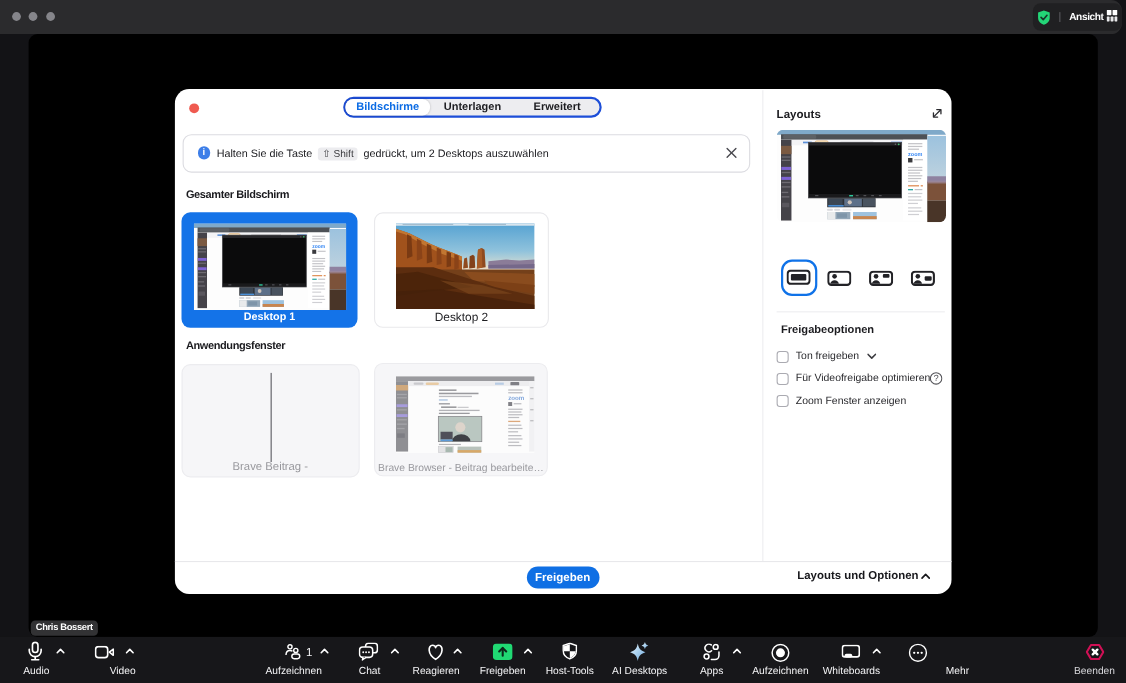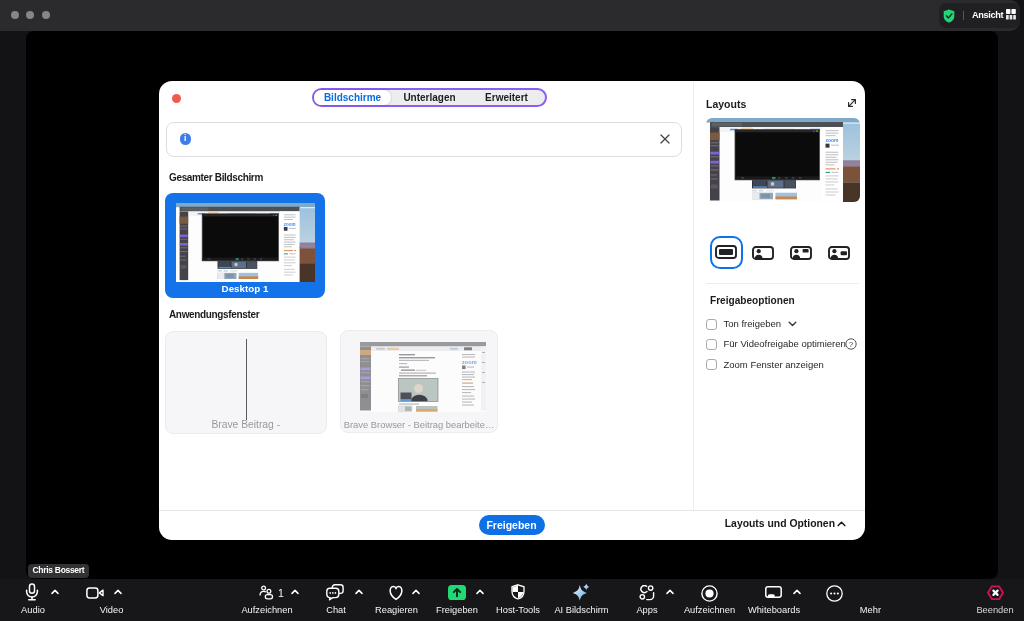--- a/index.html
+++ b/index.html
@@ -18,21 +18,21 @@
   
   #screen{position:absolute;left:26px;top:31px;width:972px;height:548px;background:#000;border-radius:8px;}
   
   #nametag{position:absolute;left:28px;top:564px;height:13.5px;background:#323234;border-radius:4px;
     color:#fff;font-size:8.5px;font-weight:700;line-height:13.5px;padding:0 4.5px;letter-spacing:-0.3px;}
   
   #dialog{position:absolute;left:159px;top:81px;width:706px;height:459px;background:#fff;border-radius:13px;}
   #reddot{position:absolute;left:171.5px;top:94px;width:9px;height:9px;border-radius:50%;background:#ef5a50;}
   
   #tabs{position:absolute;left:312px;top:88px;width:235px;height:19px;background:#ededf0;
-    border:2px solid #8b5cf6;border-radius:10px;display:flex;align-items:stretch;}
+    border:2px solid #1d4ed8;border-radius:10px;display:flex;align-items:stretch;}
   #tabs span{flex:1;text-align:center;font-size:10px;font-weight:700;color:#1d1d21;line-height:15px;}
   #tabs .sel{background:#fff;border-radius:7px;color:#0c6ce4;box-shadow:0 0 2px rgba(0,0,0,.25);}
   
   #banner{position:absolute;left:166px;top:121.5px;width:516px;height:35px;border:1px solid #dcdce1;border-radius:8px;background:#fff;}
   #binfo{position:absolute;left:179.5px;top:133px;width:11.5px;height:11.5px;border-radius:50%;background:#3d7ee8;
     color:#fff;font-size:8.5px;font-weight:700;text-align:center;line-height:11.5px;}
   #btext{position:absolute;left:197px;top:133.5px;font-size:9.8px;color:#202024;white-space:nowrap;}
   .kbd{background:#ececef;border-radius:3px;padding:1px 3.5px;font-size:9.2px;color:#3c3c40;}
   
   .seclabel{position:absolute;left:169px;font-size:10px;font-weight:700;color:#1b1b1f;letter-spacing:-0.35px;}
@@ -279,26 +279,33 @@
 
   <div id="dialog"></div>
   <div id="reddot"></div>
   <div id="tabs">
       <span class="sel">Bildschirme</span>
       <span>Unterlagen</span>
       <span>Erweitert</span>
     </div>
   <div id="banner"></div>
   <div id="binfo">i</div>
+  <div id="btext">Halten Sie die Taste&nbsp; <span class="kbd">⇧ Shift</span> &nbsp;gedrückt, um 2 Desktops auszuwählen</div>
   <div class="seclabel" style="top:171.5px;">Gesamter Bildschirm</div>
   <div id="d1">
       <div class="shotwrap"><svg width="139" height="79" viewBox="0 0 154 84" preserveAspectRatio="none">
           <use href="#shot"></use>
         </svg></div>
       <div class="lbl">Desktop 1</div>
+    </div>
+  <div id="d2">
+      <svg style="position:absolute;left:19px;top:9.5px;" width="126" height="78">
+        <use href="#photo"></use>
+      </svg>
+      <div class="lbl">Desktop 2</div>
     </div>
   <div class="seclabel" style="top:308.5px;">Anwendungsfenster</div>
   <div class="appcard" id="app1" style="left:164.5px;top:330.5px;width:162.5px;height:103.5px;">
       <div style="position:absolute;left:80px;top:7px;width:1.5px;height:81px;background:#5a5a60;"></div>
     </div>
   <div class="appcard" id="app2" style="left:340px;top:330px;width:158px;height:103px;">
       <svg style="position:absolute;left:19px;top:10.5px;" width="126" height="70">
         <use href="#shot2"></use>
       </svg>
     </div>
@@ -468,19 +475,19 @@
         <path d="M10.6 5.65 L6.4 9.85"></path>
       </g>
   </svg>
   <div class="tlabel" style="left:3px;width:60px;">Audio</div>
   <div class="tlabel" style="left:81px;width:61px;">Video</div>
   <div class="tlabel" style="left:237px;width:60px;">Aufzeichnen</div>
   <div class="tlabel" style="left:306px;width:60px;">Chat</div>
   <div class="tlabel" style="left:366px;width:61px;">Reagieren</div>
   <div class="tlabel" style="left:427px;width:60px;">Freigeben</div>
   <div class="tlabel" style="left:488px;width:60px;">Host-Tools</div>
-  <div class="tlabel" style="left:546px;width:71px;">AI Bildschirm</div>
+  <div class="tlabel" style="left:546px;width:71px;">AI Desktops</div>
   <div class="tlabel" style="left:617px;width:60px;">Apps</div>
   <div class="tlabel" style="left:674px;width:71px;">Aufzeichnen</div>
   <div class="tlabel" style="left:739px;width:70px;">Whiteboards</div>
   <div class="tlabel" style="left:821px;width:60px;text-align:right;">Mehr</div>
   <div class="tlabel" style="left:965px;width:60px;color:#d6d6da;">Beenden</div>
 </div>
 
 </body></html>

